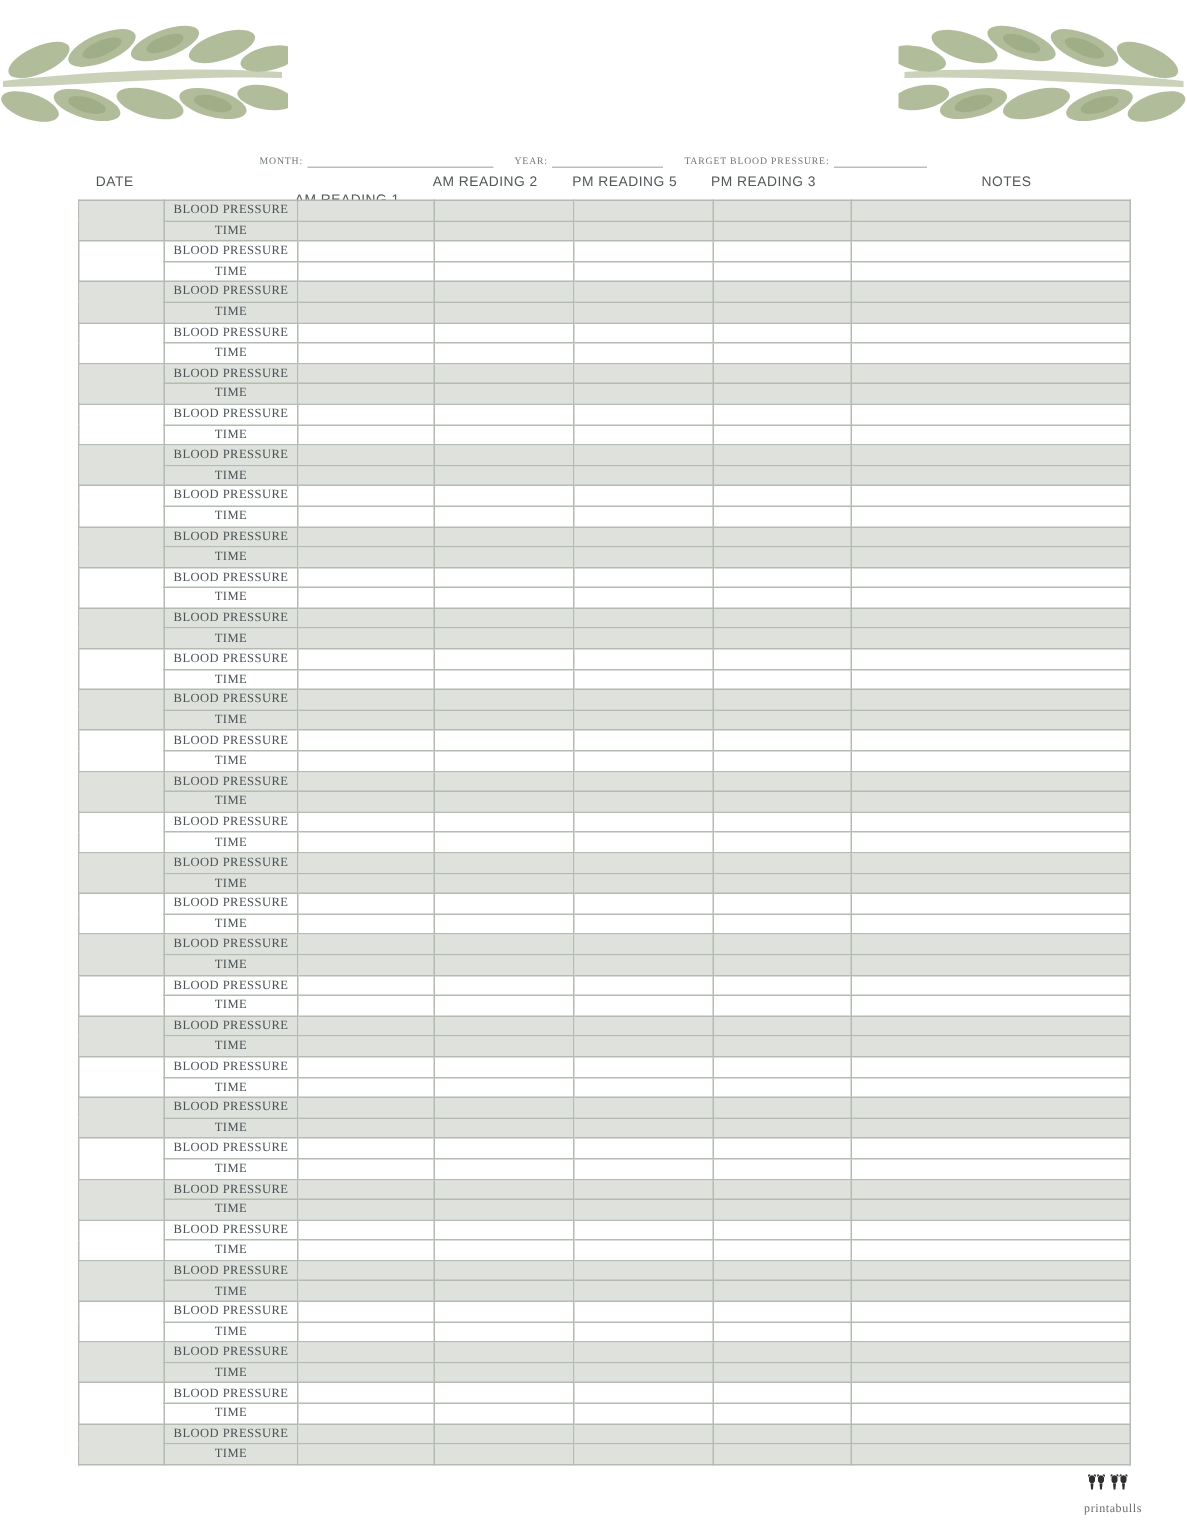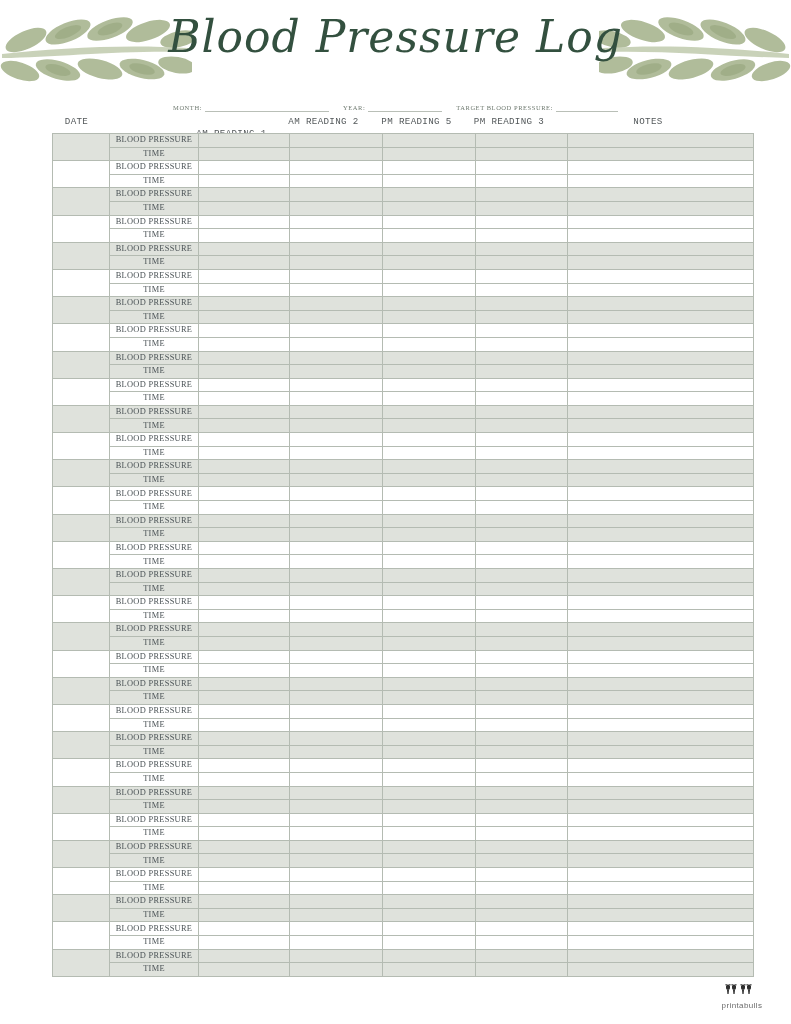--- a/index.html
+++ b/index.html
@@ -58,32 +58,32 @@
   .mline-year   { width:74px; }
   .mline-target { width:62px; }
 
   
   #col-headers {
     position:absolute;
     top:116px;
     left:40px;
     width:701px;
     height:16px;
-    font-family:Liberation Mono, monospace;
+    font-family:Liberation Sans, sans-serif;
     font-size:9.2px;
     color:#53585a;
     letter-spacing:0.35px;
   }
   #col-headers .ch { position:absolute; top:0; text-align:center; white-space:nowrap; }
   .ch-date   { left:0;    width:57px;  text-align:left; padding-left:16px; }
   .ch-am1    { left:146px; width:91px;margin-top:12px; }
   .ch-am2    { left:237px; width:93px; }
   .ch-pm1    { left:330px; width:93px; }
   .ch-pm2    { left:423px; width:92px; }
-  .ch-notes  { left:515px; width:186px; }
+  .ch-notes  { left:538px; width:186px; }
 
   
   #table-wrap {
     position:absolute;
     top:133px;
     left:52px;
     width:701px;
   }
   table#log-table {
     border-collapse:collapse;
@@ -117,21 +117,21 @@
   
   #footer-logo {
     position:absolute;
     right:18px;
     bottom:14px;
     width:62px;
     text-align:center;
   }
   #logo-mark { display:block; margin:0 auto 1px; }
   #logo-text {
-    font-family:Liberation Sans, sans-serif;
+    font-family:Liberation Serif, serif;
     font-size:8px;
     color:#6b6b6b;
     letter-spacing:0.4px;
   }
 </style>
 </head>
 <body>
 
 <div id="header">
 
@@ -178,23 +178,20 @@
         <g fill="#8e9f74" opacity="0.45">
           <ellipse cx="72" cy="24" rx="14" ry="5" transform="rotate(-22 72 24)"></ellipse>
           <ellipse cx="114" cy="21" rx="13" ry="5" transform="rotate(-20 114 21)"></ellipse>
           <ellipse cx="62" cy="62" rx="13" ry="5" transform="rotate(16 62 62)"></ellipse>
           <ellipse cx="146" cy="61" rx="13" ry="5" transform="rotate(14 146 61)"></ellipse>
         </g>
       </g>
     </svg>
   </span>
 
-  <div id="title-wrap">
-    <div id="page-title">Blood Pressure Log</div>
-  </div>
 </div>
 
 <div id="meta-row">
   <span class="meta-field">
     <span class="meta-label">MONTH:</span>
     <span class="meta-line mline-month"></span>
   </span>
   <span class="meta-field">
     <span class="meta-label">YEAR:</span>
     <span class="meta-line mline-year"></span>

